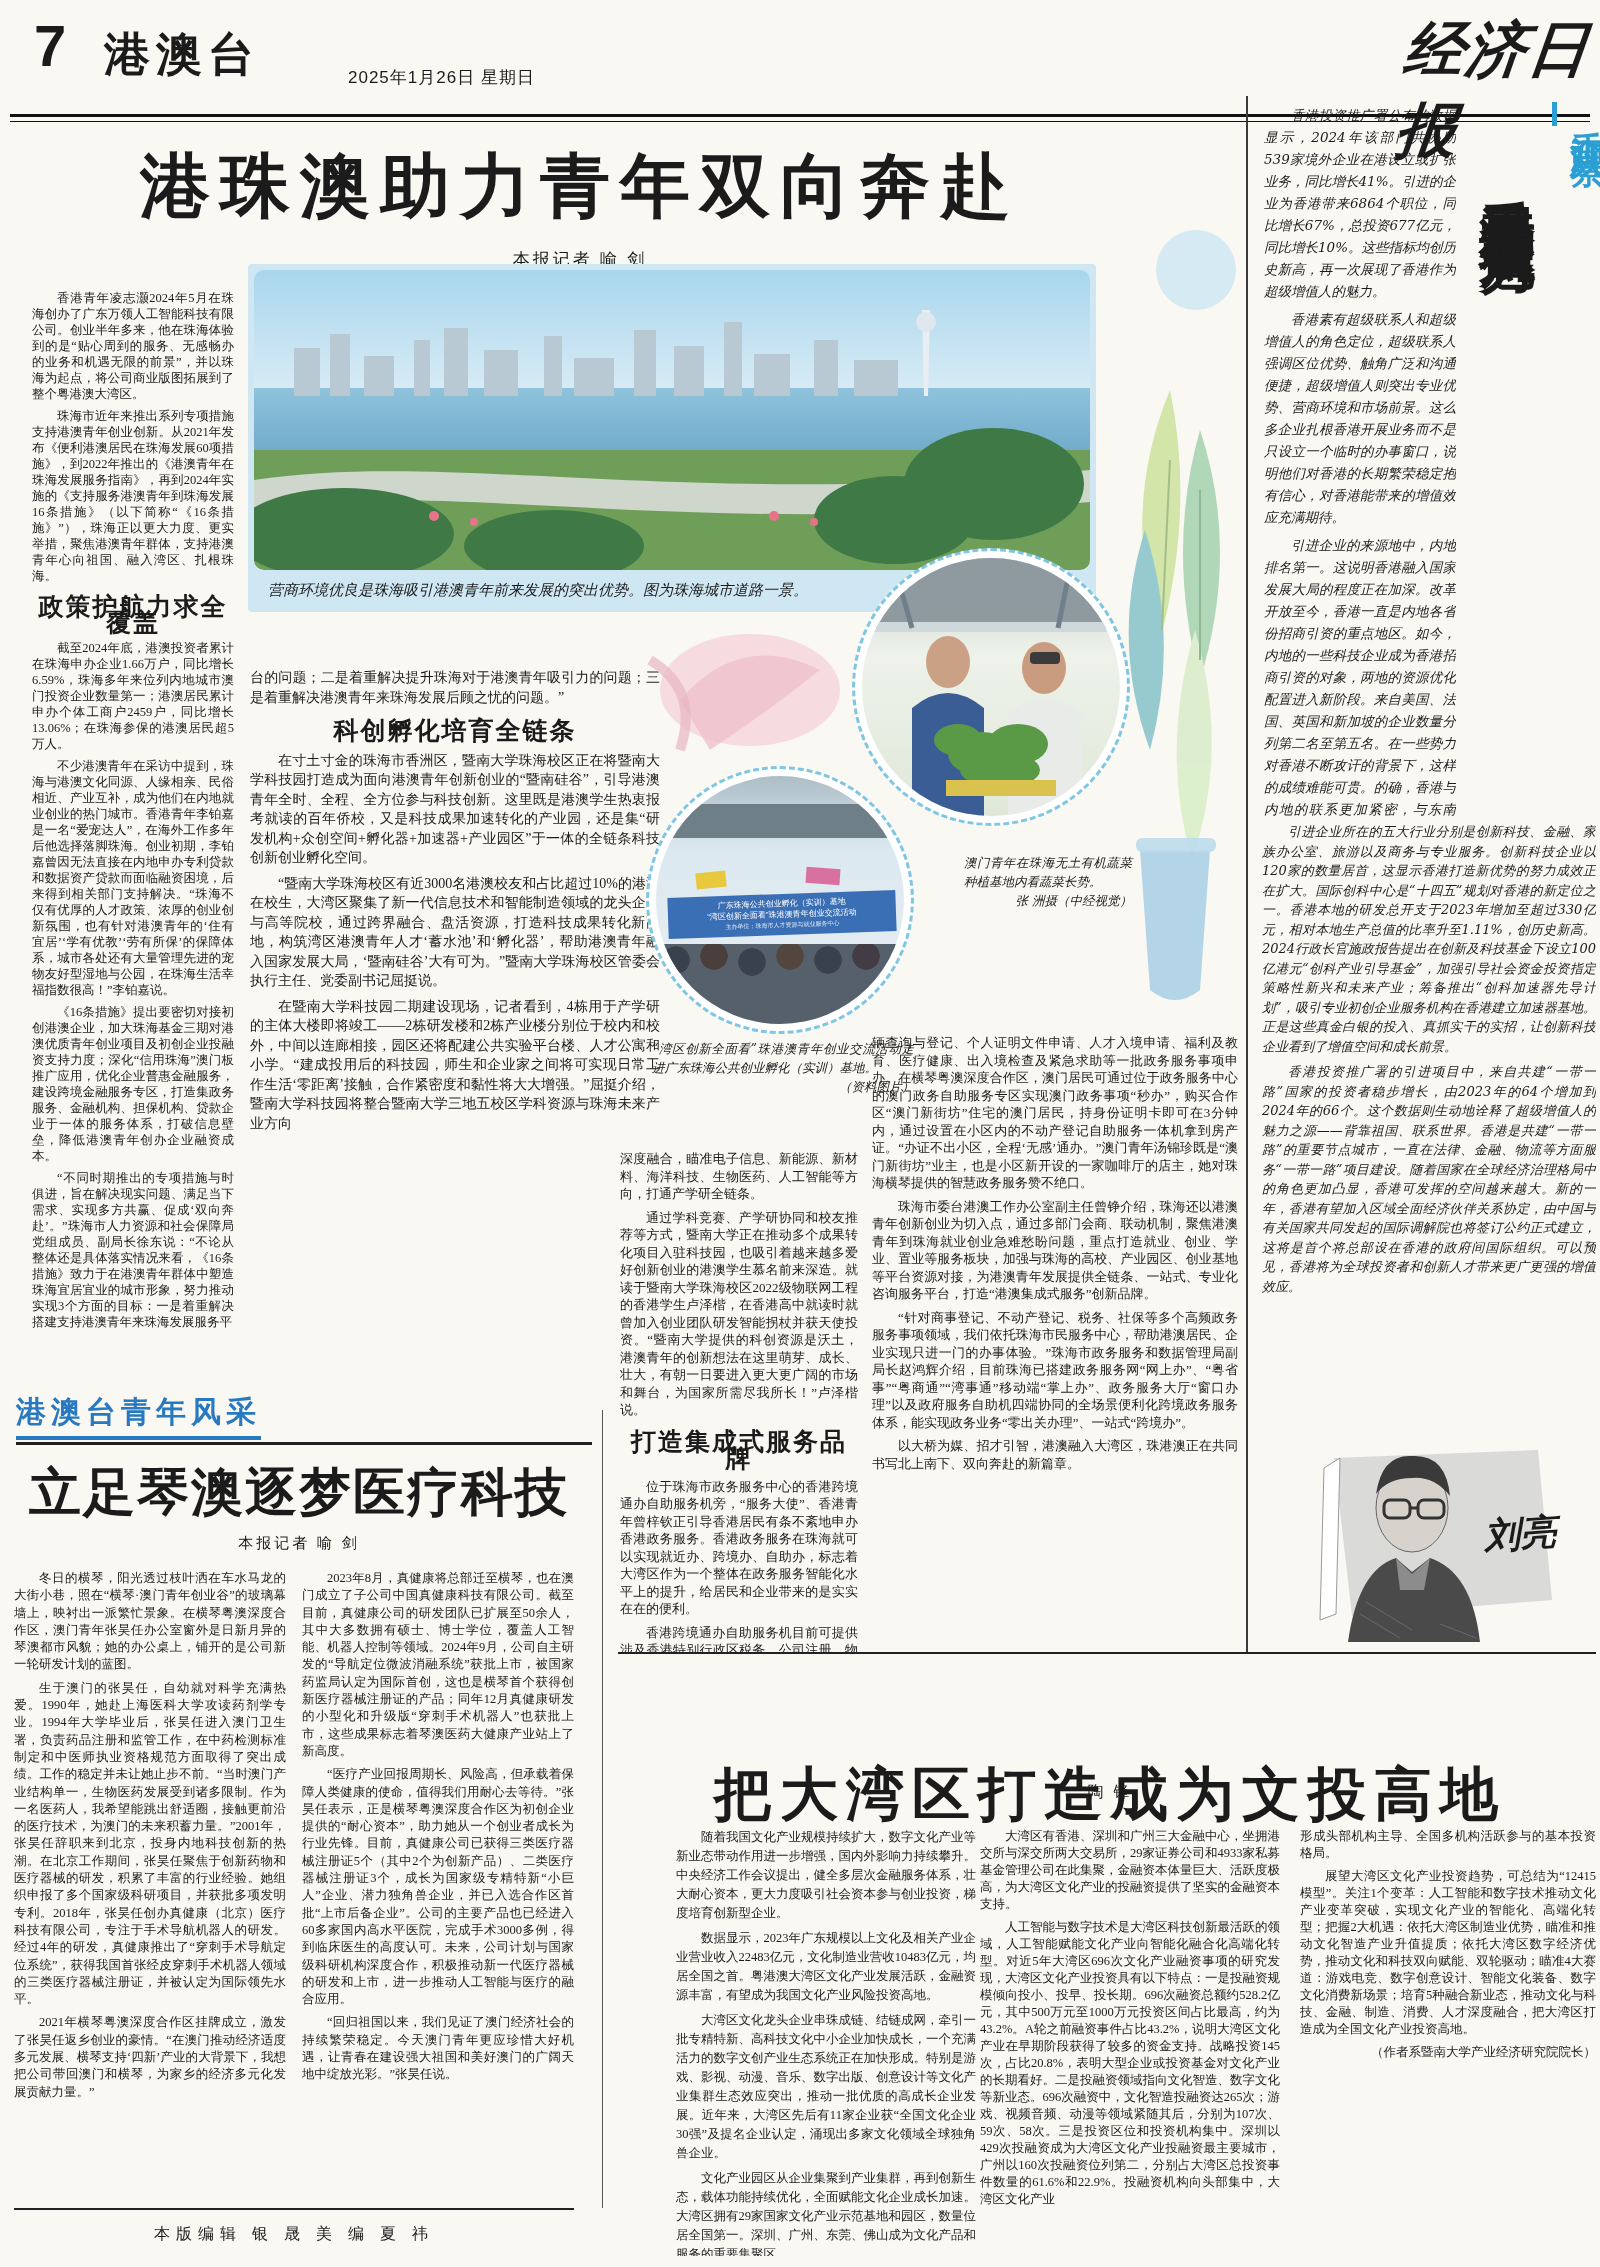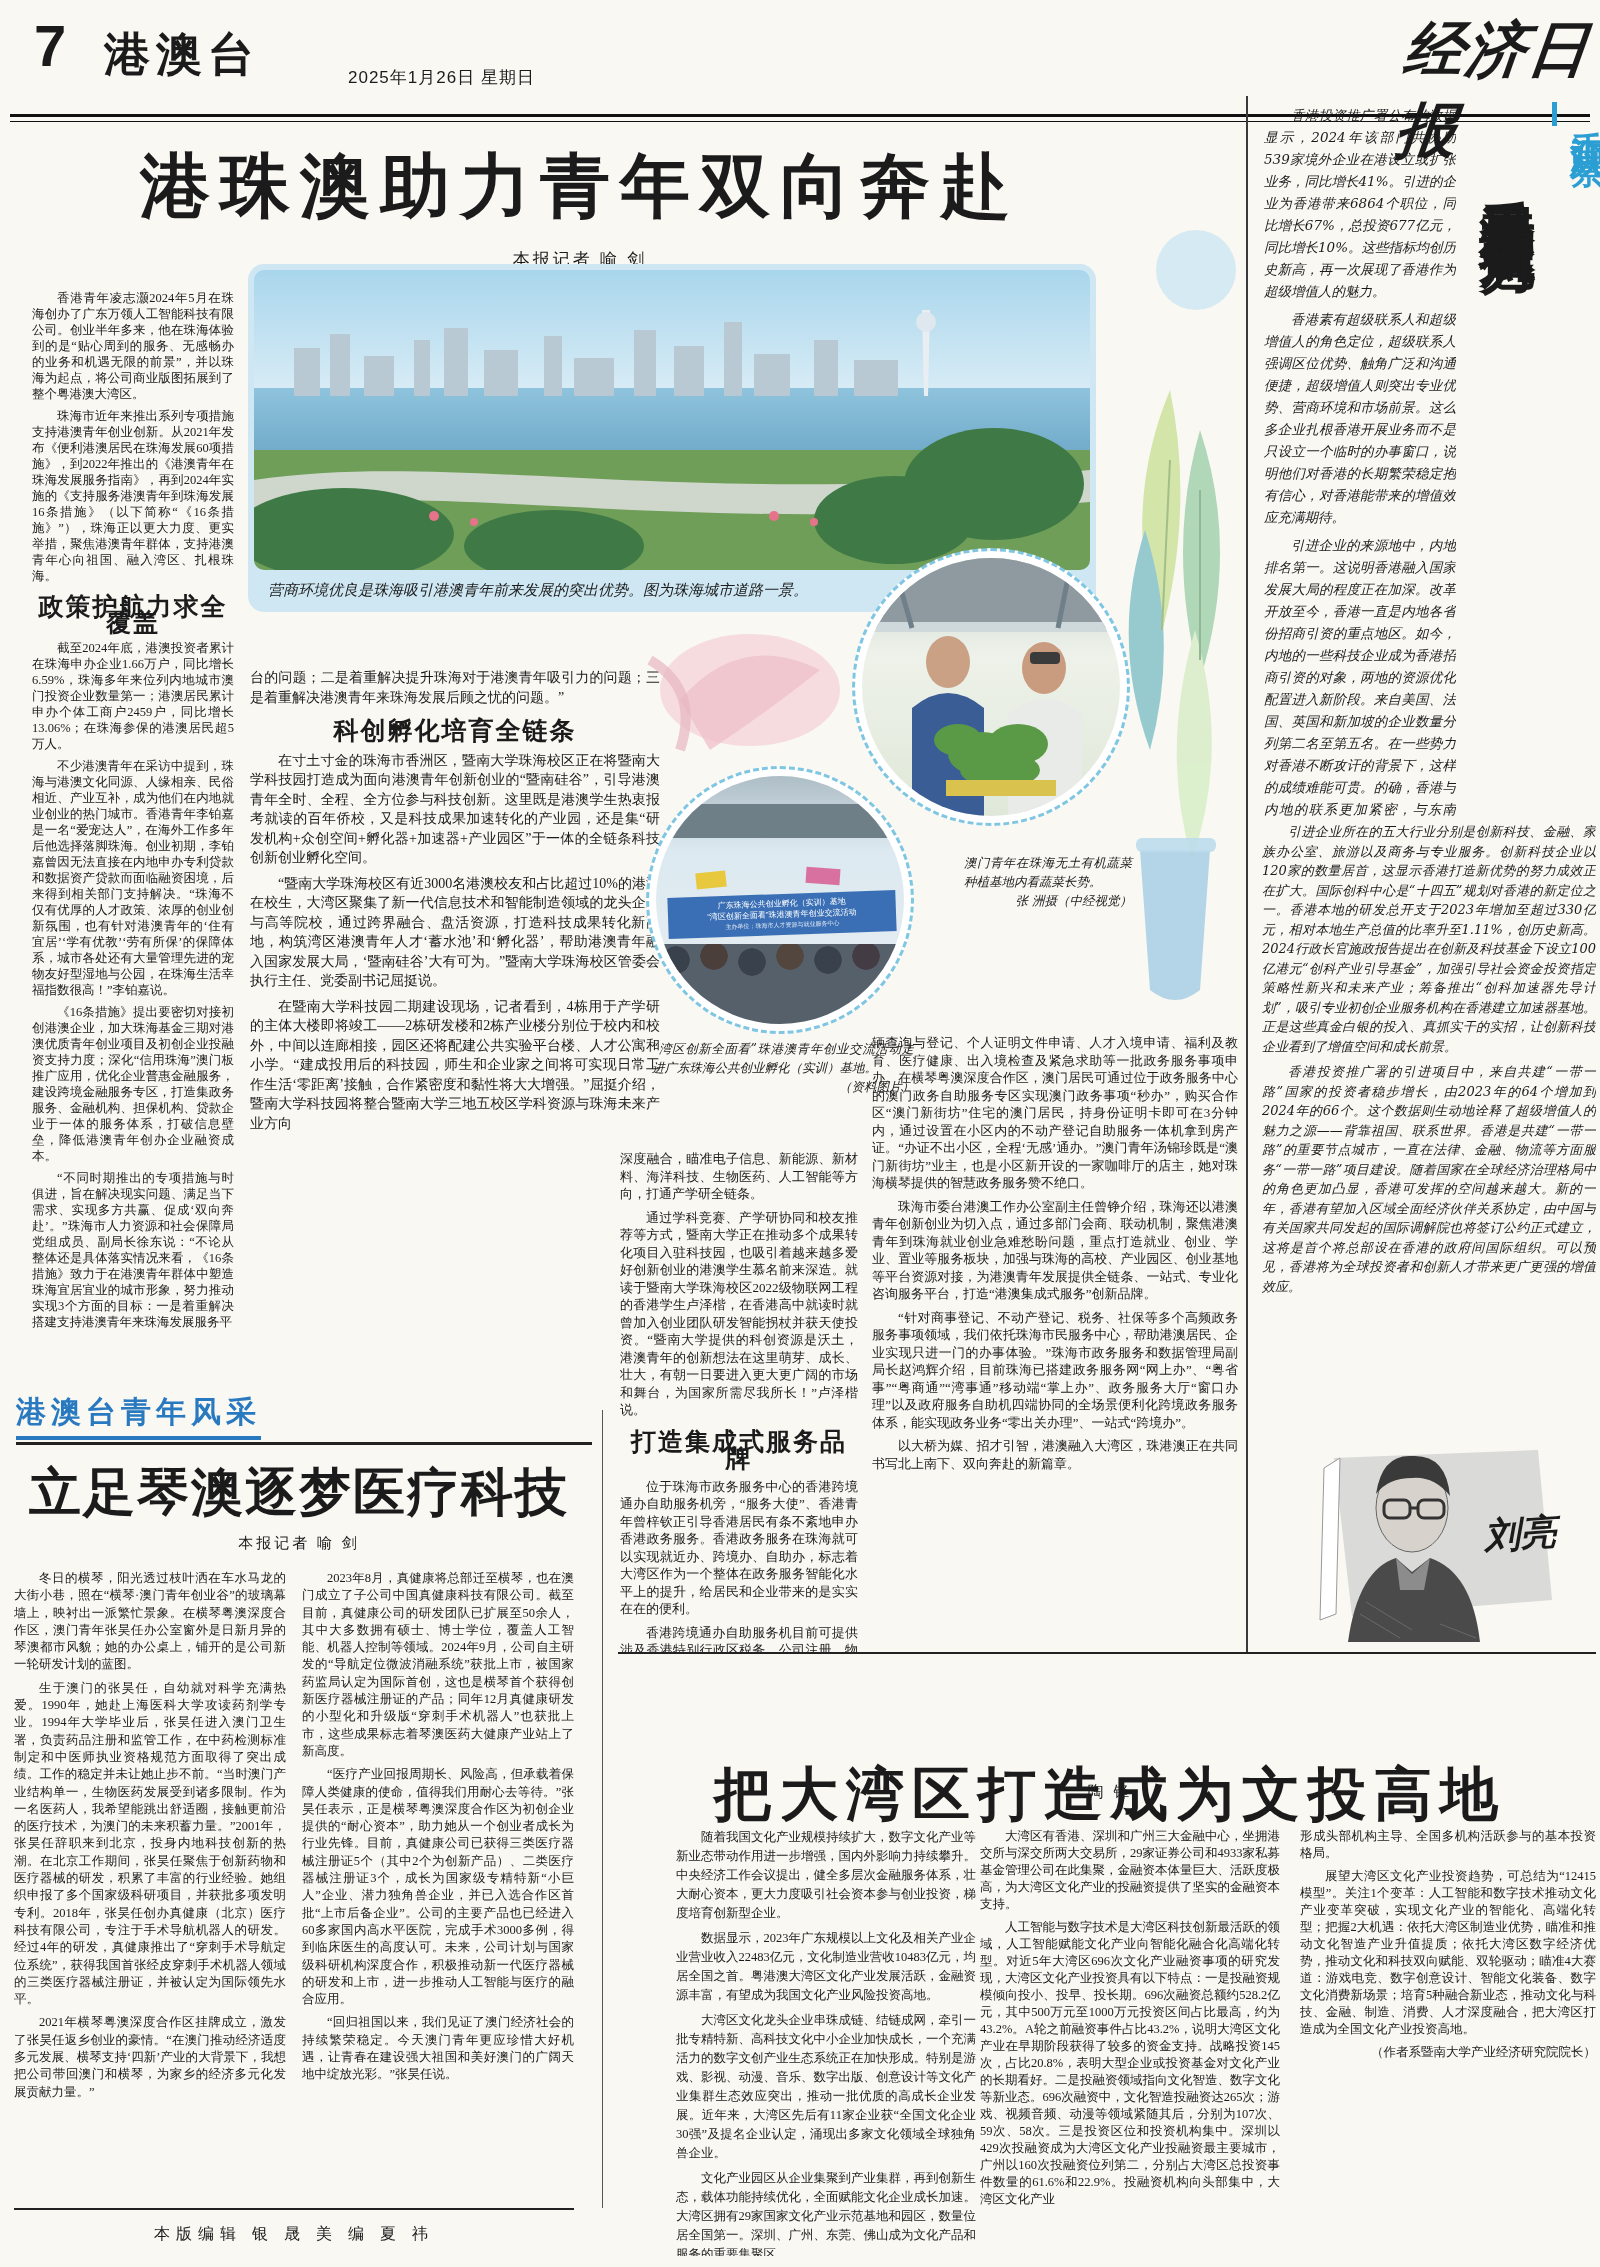--- a/index.html
+++ b/index.html
@@ -38,21 +38,21 @@
   <div class="col" style="left:32px;top:290px;width:202px;height:1086px;font-size:12.5px;line-height:16px;">
     <p>香港青年凌志灏2024年5月在珠海创办了广东万领人工智能科技有限公司。创业半年多来，他在珠海体验到的是“贴心周到的服务、无感畅办的业务和机遇无限的前景”，并以珠海为起点，将公司商业版图拓展到了整个粤港澳大湾区。</p>
     <p>珠海市近年来推出系列专项措施支持港澳青年创业创新。从2021年发布《便利港澳居民在珠海发展60项措施》，到2022年推出的《港澳青年在珠海发展服务指南》，再到2024年实施的《支持服务港澳青年到珠海发展16条措施》（以下简称“《16条措施》”），珠海正以更大力度、更实举措，聚焦港澳青年群体，支持港澳青年心向祖国、融入湾区、扎根珠海。</p>
     <p class="subhead">政策护航力求全覆盖</p>
     <p>截至2024年底，港澳投资者累计在珠海申办企业1.66万户，同比增长6.59%，珠海多年来位列内地城市澳门投资企业数量第一；港澳居民累计申办个体工商户2459户，同比增长13.06%；在珠海参保的港澳居民超5万人。</p>
     <p>不少港澳青年在采访中提到，珠海与港澳文化同源、人缘相亲、民俗相近、产业互补，成为他们在内地就业创业的热门城市。香港青年李铂嘉是一名“爱宠达人”，在海外工作多年后他选择落脚珠海。创业初期，李铂嘉曾因无法直接在内地申办专利贷款和数据资产贷款而面临融资困境，后来得到相关部门支持解决。“珠海不仅有优厚的人才政策、浓厚的创业创新氛围，也有针对港澳青年的‘住有宜居’‘学有优教’‘劳有所保’的保障体系，城市各处还有大量管理先进的宠物友好型湿地与公园，在珠海生活幸福指数很高！”李铂嘉说。</p>
     <p>《16条措施》提出要密切对接初创港澳企业，加大珠海基金三期对港澳优质青年创业项目及初创企业投融资支持力度；深化“信用珠海”澳门板推广应用，优化企业普惠金融服务，建设跨境金融服务专区，打造集政务服务、金融机构、担保机构、贷款企业于一体的服务体系，打破信息壁垒，降低港澳青年创办企业融资成本。</p>
     <p>“不同时期推出的专项措施与时俱进，旨在解决现实问题、满足当下需求、实现多方共赢、促成‘双向奔赴’。”珠海市人力资源和社会保障局党组成员、副局长徐东说：“不论从整体还是具体落实情况来看，《16条措施》致力于在港澳青年群体中塑造珠海宜居宜业的城市形象，努力推动实现3个方面的目标：一是着重解决搭建支持港澳青年来珠海发展服务平</p>
   </div>
 
-  <div class="abs" style="left:248px;top:264px;width:848px;background:#cfe7f3;border-radius:16px;padding:6px;box-sizing:border-box;">
+  <div class="abs" style="left:248px;top:264px;width:848px;background:#cfe7f3;border-radius:4px;padding:6px;box-sizing:border-box;">
     <div style="height:300px;border-radius:10px;overflow:hidden;position:relative;">
       <svg width="836" height="300" viewBox="0 0 836 300" preserveAspectRatio="none">
         <defs>
           <linearGradient id="sky" x1="0" y1="0" x2="0" y2="1">
             <stop offset="0" stop-color="#a9d6ec"></stop>
               <stop offset="1" stop-color="#e3f1f8"></stop>
           </linearGradient>
           <linearGradient id="sea" x1="0" y1="0" x2="0" y2="1">
             <stop offset="0" stop-color="#8fc3dd"></stop>
               <stop offset="1" stop-color="#6ea9c8"></stop>

